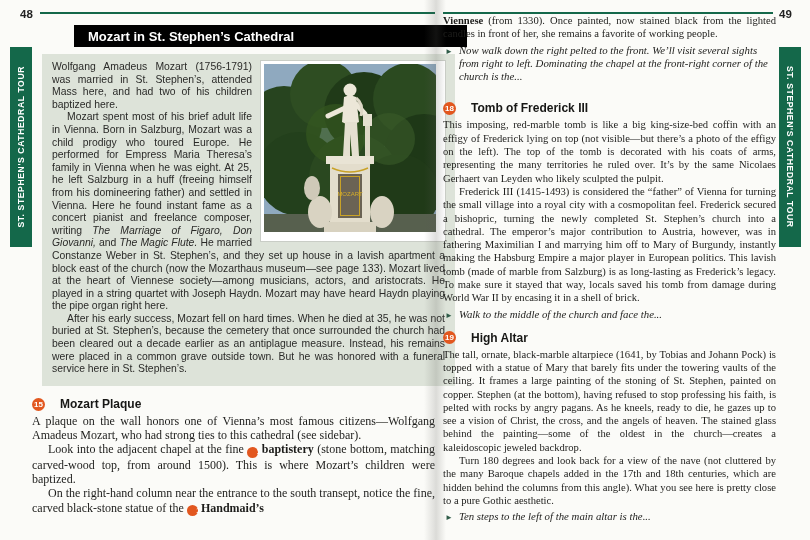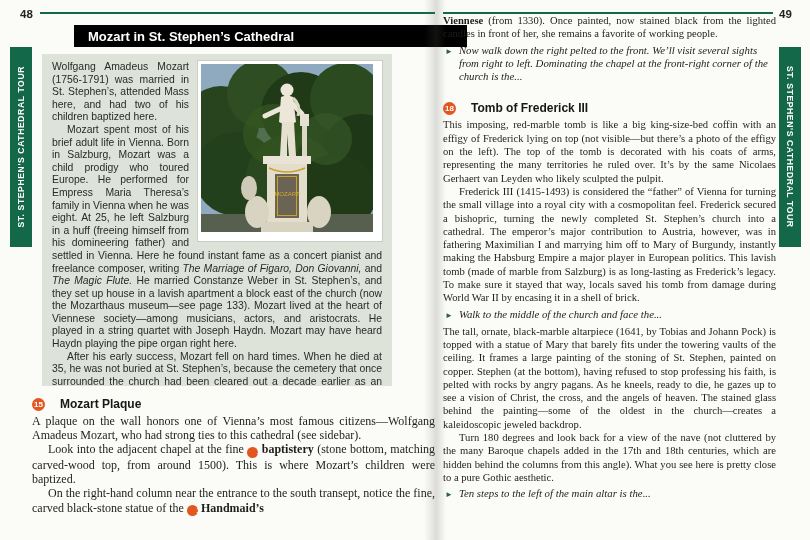--- a/index.html
+++ b/index.html
@@ -29,21 +29,21 @@
   #page-right .vtab{left:344px;}
   .vtab span{
     font-family:"Liberation Sans",sans-serif;font-weight:bold;font-size:8.6px;
     color:#ffffff;letter-spacing:.6px;white-space:nowrap;writing-mode:vertical-rl;}
   #page-left .vtab span{transform:rotate(180deg);}
 
   
   .sb-titlebar{position:absolute;left:40px;top:25px;width:393px;height:22px;background:#000000;
     display:flex;align-items:center;box-sizing:border-box;padding-left:14px;margin-left:32px;}
   .sb-titlebar span{font-family:"Liberation Sans",sans-serif;font-weight:bold;font-size:13px;color:#fff;}
-  .sb-box{position:absolute;left:40px;top:54px;width:350px;height:332px;background:#dde3d9;
+  .sb-box{position:absolute;left:40px;top:54px;width:413px;height:332px;background:#dde3d9;
     box-sizing:border-box;padding:7px 10px 20px 10px;overflow:hidden;}
   .sb-text{font-family:"Liberation Sans",sans-serif;font-size:10.4px;line-height:12.6px;color:#2a2a28;}
   .sb-text p{margin:0;}
   .sb-text p.ind{text-indent:15px;}
   .photo{float:right;width:178px;height:174px;background:#fff;padding:3px;margin:0 0 5px 9px;
     box-shadow:0 0 0 1px #c9cdc6;}
   .photo svg{display:block;}
 
   
   .lsection{position:absolute;left:30px;top:388px;width:403px;}
@@ -166,20 +166,24 @@
           <p class="bp"><span>This imposing, red-marble tomb is like a big king-size-bed coffin with an effigy of Frederick lying on top (not visible—but there’s a photo of the effigy on the left). The top of the tomb is decorated with his coats of arms, representing the many territories he ruled over. It’s by the same Nicolaes Gerhaert van Leyden who likely sculpted the pulpit.</span></p>
           <p class="bp ind"><span>Frederick III (1415-1493) is considered the “father” of Vienna for turning the small village into a royal city with a cosmopolitan feel. Frederick secured a bishopric, turning the newly completed St. Stephen’s church into a cathedral. The emperor’s major contribution to Austria, however, was in fathering Maximilian I and marrying him off to Mary of Burgundy, instantly making the Habsburg Empire a major player in European politics. This lavish tomb (made of marble from Salzburg) is as long-lasting as Frederick’s legacy. To make sure it stayed that way, locals saved his tomb from damage during World War II by encasing it in a shell of brick.</span></p>
           <p class="dir">
             <span class="arrow">►</span>
             <span><span class="it">Walk to the middle of the church and face the...</span></span>
           </p>
         </div>
     </div>
 
     <div>
+      <div class="sec-head">
+        <span class="badge hb">19</span>
+        <h3>High Altar</h3>
+      </div>
       <div>
           <p class="bp"><span>The tall, ornate, black-marble altarpiece (1641, by Tobias and Johann Pock) is topped with a statue of Mary that barely fits under the towering vaults of the ceiling. It frames a large painting of the stoning of St. Stephen, painted on copper. Stephen (at the bottom), having refused to stop professing his faith, is pelted with rocks by angry pagans. As he kneels, ready to die, he gazes up to see a vision of Christ, the cross, and the angels of heaven. The stained glass behind the painting—some of the oldest in the church—creates a kaleidoscopic jeweled backdrop.</span></p>
           <p class="bp ind"><span>Turn 180 degrees and look back for a view of the nave (not cluttered by the many Baroque chapels added in the 17th and 18th centuries, which are hidden behind the columns from this angle). What you see here is pretty close to a pure Gothic aesthetic.</span></p>
           <p class="dir">
             <span class="arrow">►</span>
             <span><span class="it">Ten steps to the left of the main altar is the...</span></span>
           </p>
         </div>
     </div>
   </div>

